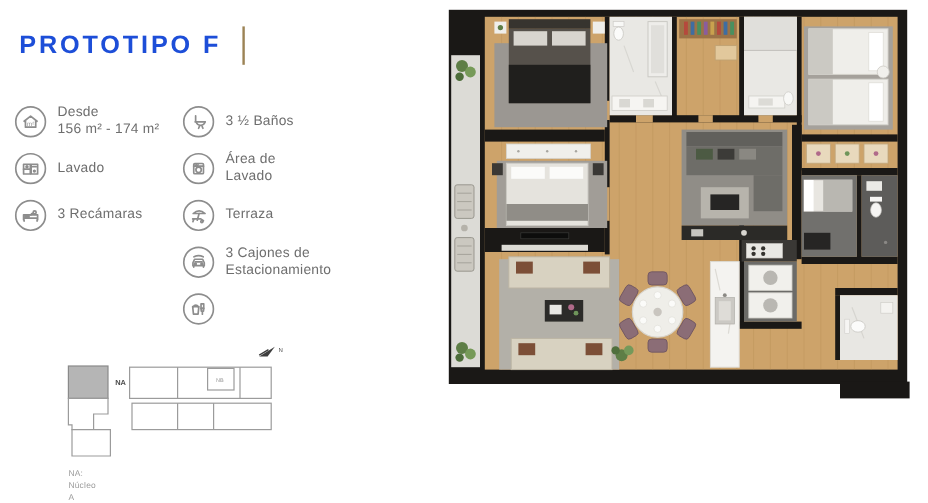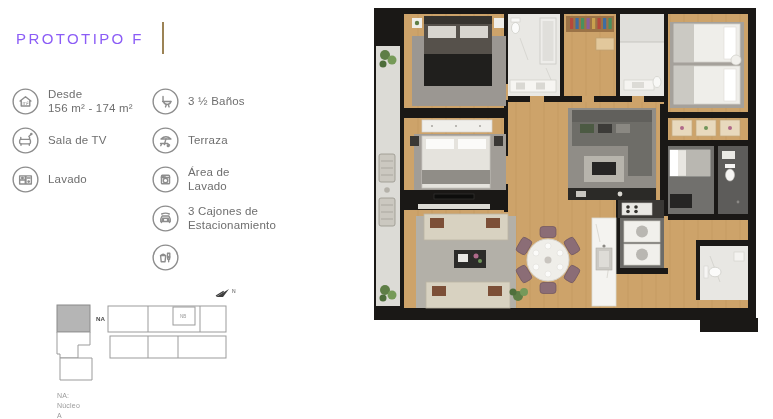--- a/index.html
+++ b/index.html
@@ -1,20 +1,20 @@
 <!DOCTYPE html>
 <html><head>
 <meta charset="utf-8">
 <style>
   html,body{margin:0;padding:0;background:#fff;}
   .page{position:relative;width:773px;height:419px;background:#ffffff;overflow:hidden;
         font-family:"Liberation Sans",sans-serif;color:#6e6e6e;}
   
   .header{position:absolute;left:16px;top:22px;display:flex;align-items:center;}
-  .title{font-size:15px;letter-spacing:2.4px;color:#8b5cf6;font-weight:400;}
+  .title{font-size:21px;letter-spacing:2.4px;color:#1d4ed8;font-weight:700;}
   .gold-bar{width:2px;height:32px;background:#9c8355;margin-left:18px;}
   
   .features{position:absolute;left:12px;top:82px;display:flex;}
   .fcol1{width:140px;display:flex;flex-direction:column;}
   .fcol2{width:210px;display:flex;flex-direction:column;}
   .feat{height:39px;display:flex;align-items:center;gap:9px;}
   .feat-icon{width:27px;height:27px;flex:0 0 27px;}
   .feat-icon svg{width:27px;height:27px;display:block;}
   .feat-label{display:flex;flex-direction:column;justify-content:center;}
   .feat-label span{display:block;font-size:11.5px;line-height:13.5px;letter-spacing:0.2px;color:#6e6e6e;}
@@ -48,37 +48,20 @@
               </g>
           <text x="12" y="14.8" font-size="4.6" fill="#8d8d8d" text-anchor="middle" font-family="Liberation Sans, sans-serif">m²</text>
             </svg>
         </span>
         <span class="feat-label">
           <span>Desde</span>
             <span>156 m² - 174 m²</span>
         </span>
       </div>
 
-      <div class="feat">
-        <span class="feat-icon">
-          <svg viewBox="0 0 24 24">
-              <g class="icon-stroke">
-                <circle cx="12" cy="12" r="11"></circle>
-          <rect x="6.8" y="11" width="9.6" height="4" rx="1.2"></rect>
-                <path d="M7.8 11 v-1.6 M15.6 11 v-1.6 M8 15 v1.2 M15.4 15 v1.2"></path>
-          <path d="M15 8.4 L17 6.4"></path>
-                <circle cx="17.2" cy="6.2" r="0.5"></circle>
-              </g>
-            </svg>
-        </span>
-        <span class="feat-label">
-          <span>Sala de TV</span>
-            <span></span>
-        </span>
-      </div>
 
       <div class="feat">
         <span class="feat-icon">
           <svg viewBox="0 0 24 24">
               <g class="icon-stroke">
                 <circle cx="12" cy="12" r="11"></circle>
           <rect x="6.8" y="8.8" width="5" height="7.2"></rect>
                 <rect x="12.4" y="8.8" width="4.8" height="7.2"></rect>
           <path d="M6.8 12.4 h5 M13.5 10.6 h2.6"></path>
                 <circle cx="9.3" cy="10.6" r="0.7"></circle>
@@ -86,75 +69,92 @@
               </g>
             </svg>
         </span>
         <span class="feat-label">
           <span>Lavado</span>
             <span></span>
         </span>
       </div>
 
 
+      <div class="feat">
+        <span class="feat-icon">
+          <svg viewBox="0 0 24 24">
+              <g class="icon-stroke">
+                <circle cx="12" cy="12" r="11"></circle>
+          <path d="M6.8 15.2 v-3.6 h10.4 v3.6 M6.8 14 h10.4 M7.2 15.2 v1 M16.8 15.2 v1"></path>
+          <rect x="7.8" y="12.2" width="3" height="1.2"></rect>
+                <circle cx="15" cy="9.8" r="1.1"></circle>
+                <path d="M12.2 11.6 c0.6 -1.4 2 -1.4 2.6 -0.4"></path>
+              </g>
+            </svg>
+        </span>
+        <span class="feat-label">
+          <span>3 Recámaras</span>
+            <span></span>
+        </span>
+      </div>
     </div>
 
     <div class="fcol2">
 
       <div class="feat">
         <span class="feat-icon">
           <svg viewBox="0 0 24 24">
               <g class="icon-stroke">
                 <circle cx="12" cy="12" r="11"></circle>
           <path d="M9.8 7.6 v4.4 M9.4 12 h7.4"></path>
                 <path d="M10.2 12 a3.4 3.4 0 0 0 6.6 0"></path>
           <path d="M12.6 15.4 l-0.6 1.4 M14.6 15.4 l0.6 1.4"></path>
               </g>
             </svg>
         </span>
         <span class="feat-label">
           <span>3 ½ Baños</span>
-            <span></span>
-        </span>
-      </div>
-
-      <div class="feat">
-        <span class="feat-icon">
-          <svg viewBox="0 0 24 24">
-              <g class="icon-stroke">
-                <circle cx="12" cy="12" r="11"></circle>
-          <path d="M8 10.6 Q12.4 6.6 16.8 10.6 Z"></path>
-                <path d="M12.4 10.6 L11 15.6"></path>
-          <path d="M7.6 14.6 h6 l2 1.4 M8.6 14.6 l-0.8 2"></path>
-                <circle cx="14.4" cy="16.6" r="0.8"></circle>
-              </g>
-            </svg>
-        </span>
-        <span class="feat-label">
-          <span>Terraza</span>
             <span></span>
         </span>
       </div>
 
       <div class="feat">
         <span class="feat-icon">
           <svg viewBox="0 0 24 24">
               <g class="icon-stroke">
                 <circle cx="12" cy="12" r="11"></circle>
           <rect x="8.4" y="8.2" width="7.2" height="7.6" rx="0.8"></rect>
                 <path d="M8.4 10.2 h7.2"></path>
           <circle cx="12" cy="12.9" r="2"></circle>
                 <circle cx="9.8" cy="9.2" r="0.4"></circle>
                 <circle cx="11.2" cy="9.2" r="0.4"></circle>
               </g>
             </svg>
         </span>
         <span class="feat-label">
           <span>Área de</span>
             <span>Lavado</span>
+        </span>
+      </div>
+
+      <div class="feat">
+        <span class="feat-icon">
+          <svg viewBox="0 0 24 24">
+              <g class="icon-stroke">
+                <circle cx="12" cy="12" r="11"></circle>
+          <path d="M8 10.6 Q12.4 6.6 16.8 10.6 Z"></path>
+                <path d="M12.4 10.6 L11 15.6"></path>
+          <path d="M7.6 14.6 h6 l2 1.4 M8.6 14.6 l-0.8 2"></path>
+                <circle cx="14.4" cy="16.6" r="0.8"></circle>
+              </g>
+            </svg>
+        </span>
+        <span class="feat-label">
+          <span>Terraza</span>
+            <span></span>
         </span>
       </div>
 
       <div class="feat">
         <span class="feat-icon">
           <svg viewBox="0 0 24 24">
               <g class="icon-stroke">
                 <circle cx="12" cy="12" r="11"></circle>
           <path d="M7.8 14.6 v-2.2 l1.2 -2.6 h6 l1.2 2.6 v2.2 Z"></path>
                 <path d="M9.4 11.8 h5.2 M8.6 8 Q12 6.4 15.4 8"></path>

